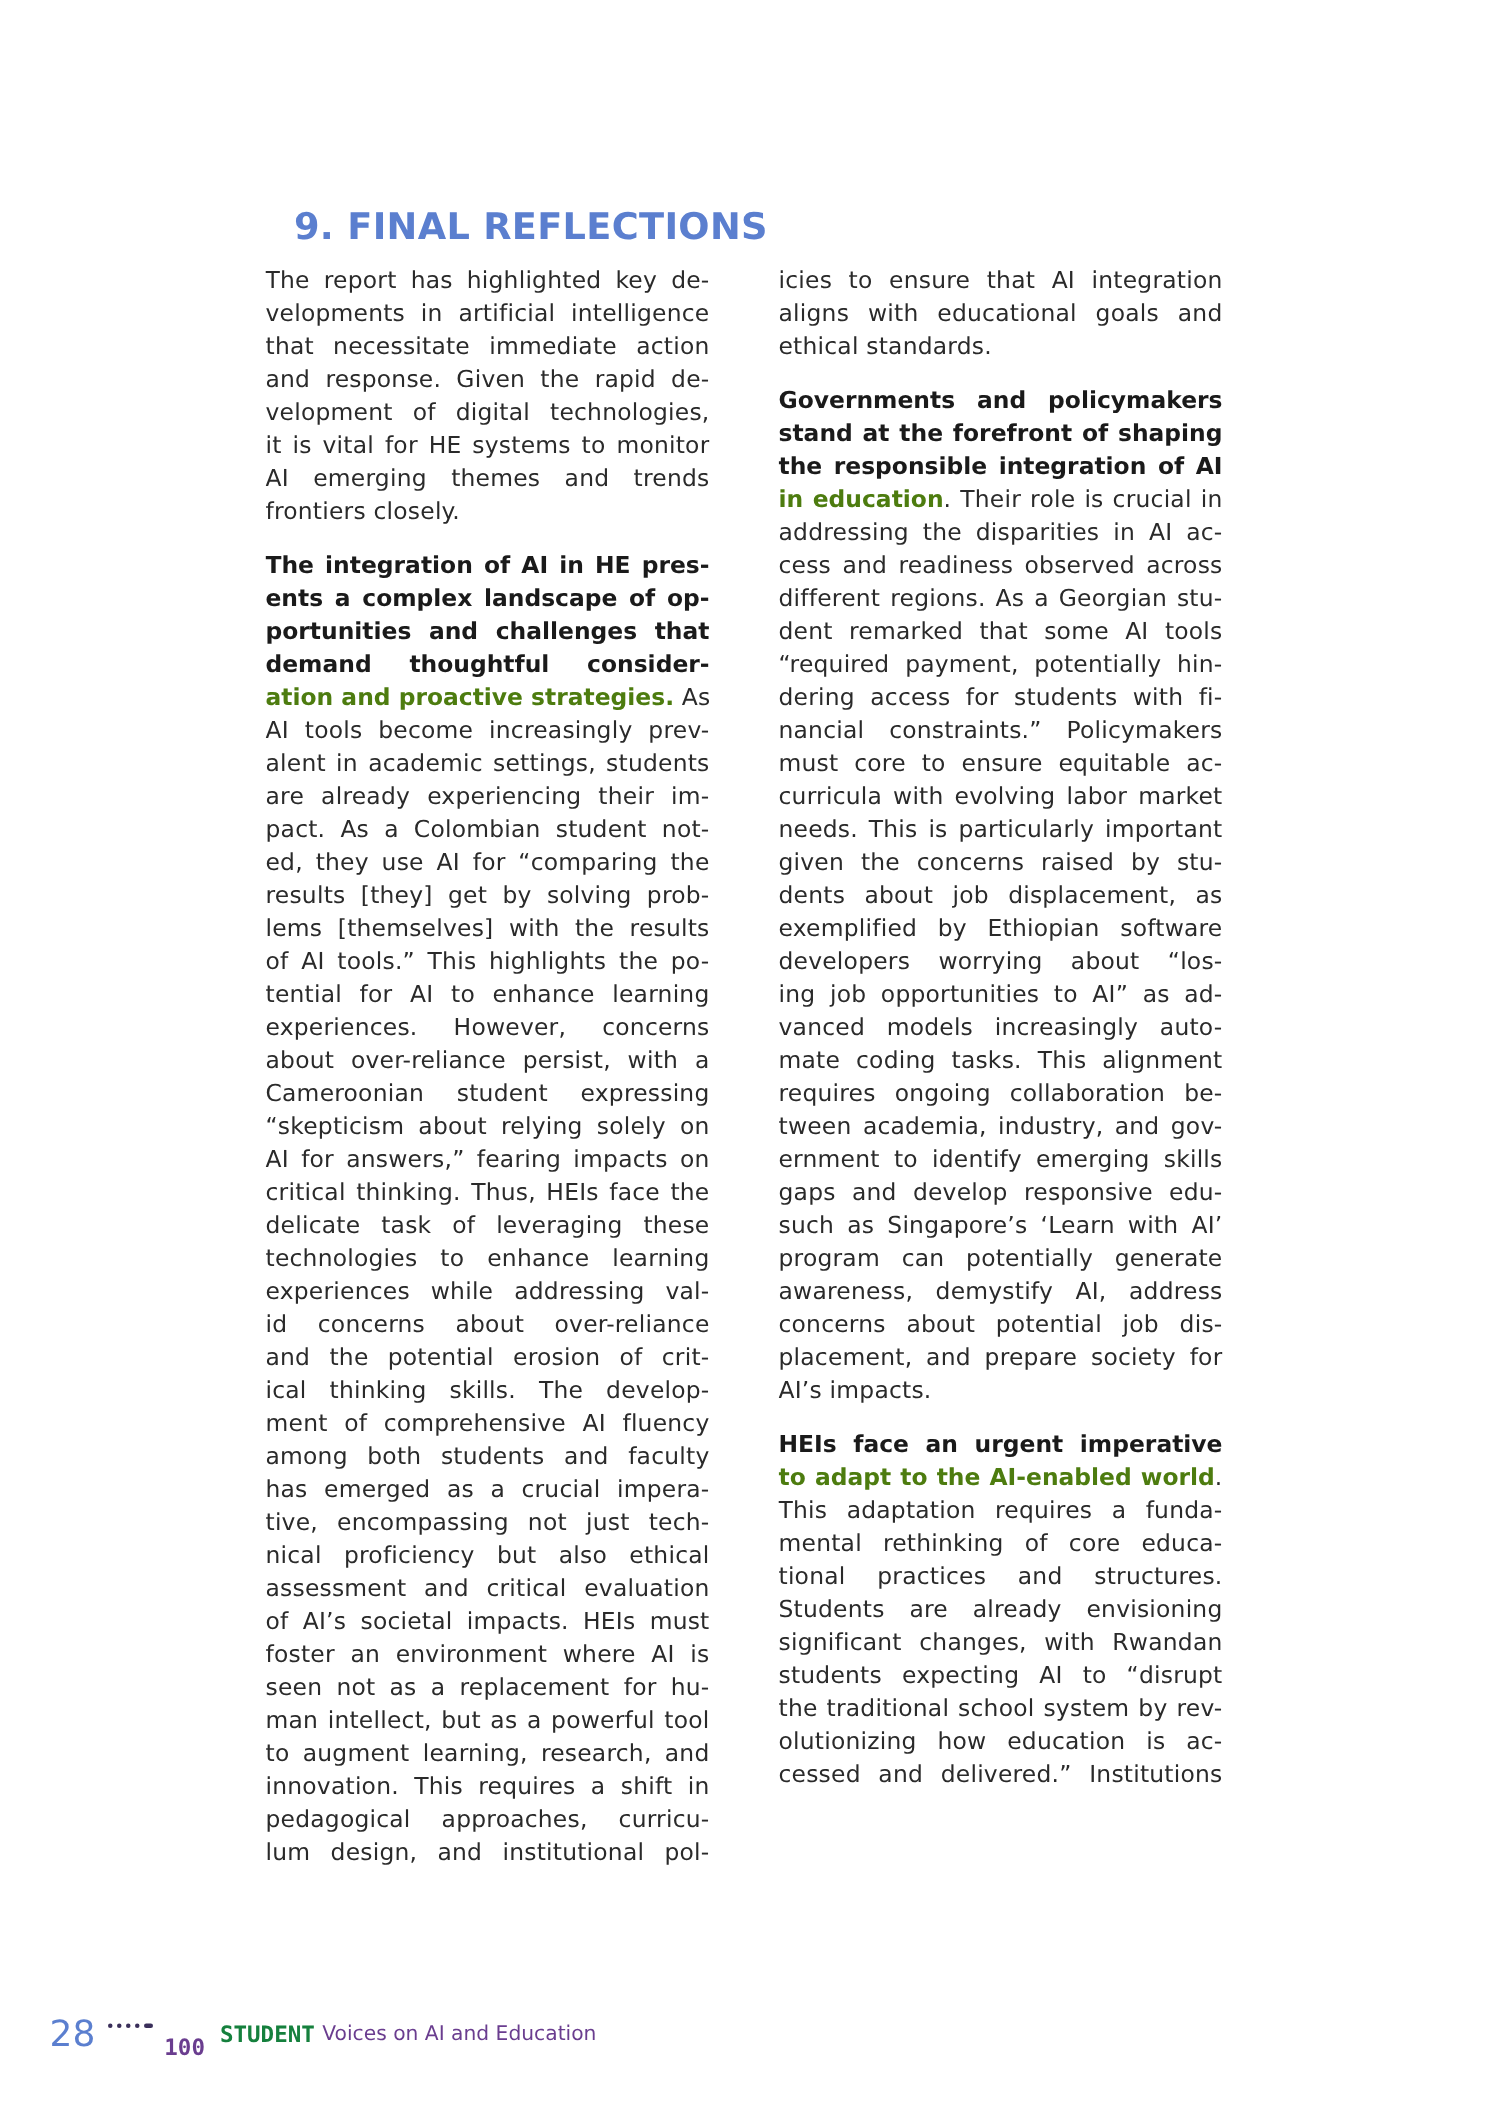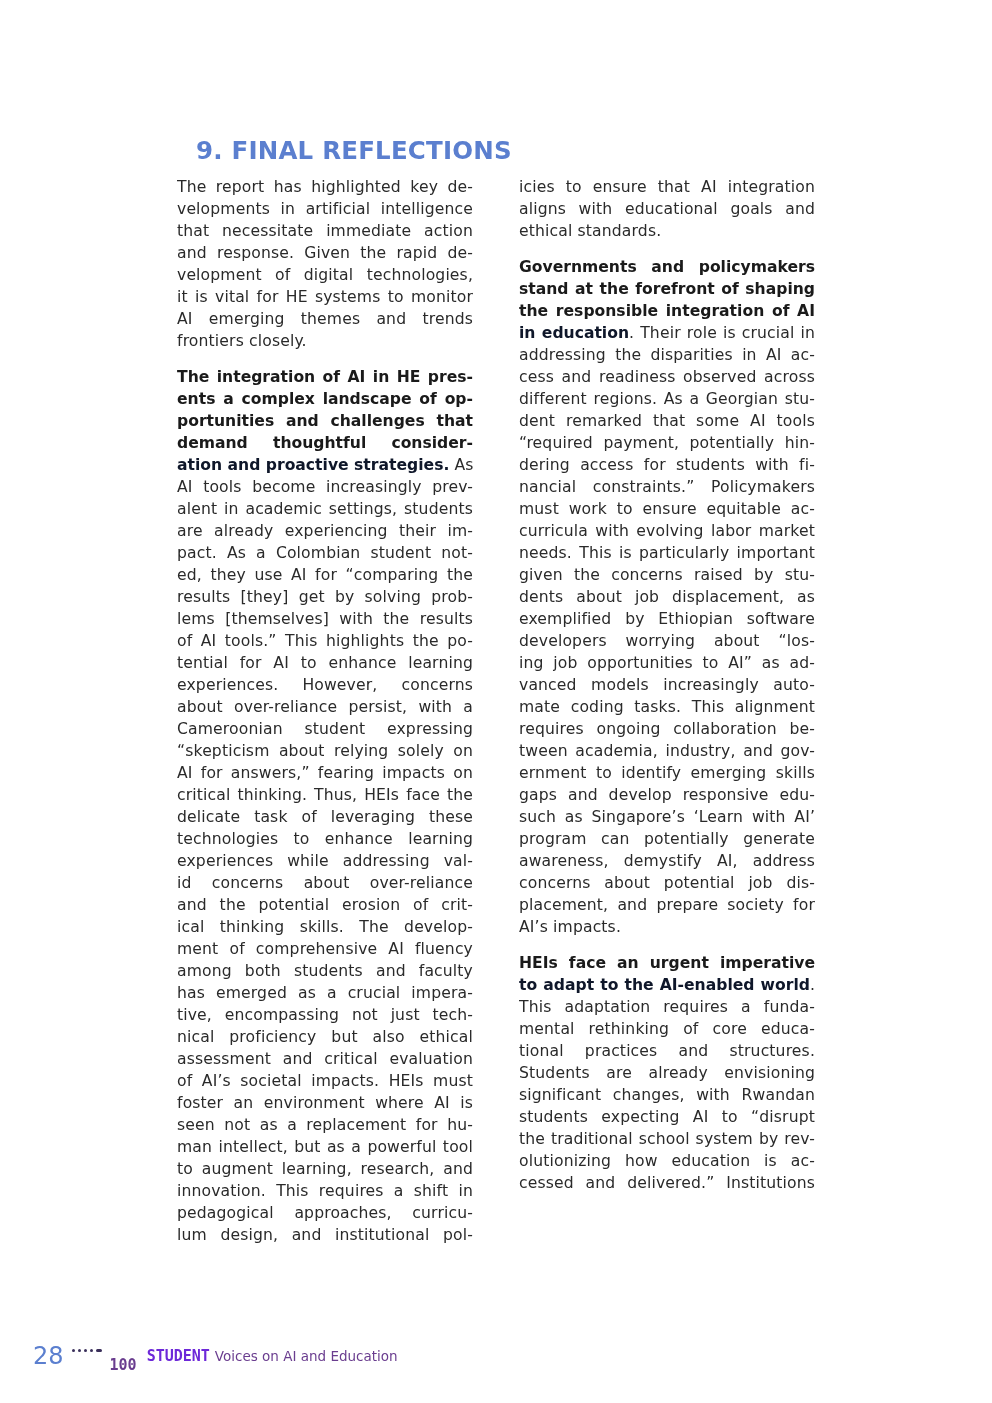--- a/index.html
+++ b/index.html
@@ -45,21 +45,21 @@
       white-space: nowrap;
       text-align: justify;
       text-align-last: justify;
       overflow: hidden;
     }
     .line.last {
       text-align-last: left;
     }
     .line .b {
       font-weight: bold;
-      color: #0f172a;
+      color: #4d7c0f;
       letter-spacing: 0;
     }
     .line.bold-line {
       font-weight: bold;
       color: #1a1a1a;
       letter-spacing: 0;
     }
     .footer {
       position: absolute;
       left: 33px;
@@ -98,21 +98,21 @@
       font-weight: bold;
       font-size: 15px;
       color: #6a3d8f;
       margin-right: 10px;
       margin-top: 19px;
     }
     .footer-student {
       font-family: "DejaVu Sans Mono", monospace;
       font-weight: bold;
       font-size: 15px;
-      color: #6d28d9;
+      color: #15803d;
       margin-right: 5px;
     }
     .footer-subtitle {
       font-family: "DejaVu Sans", sans-serif;
       font-size: 13.5px;
       color: #6a3d8f;
     }
   </style>
 </head>
 <body>
@@ -185,21 +185,21 @@
       <span class="line bold-line">stand at the forefront of shaping</span>
       <span class="line bold-line">the responsible integration of AI</span>
       <span class="line"><span class="b">in education</span><span>. Their role is crucial in</span></span>
       <span class="line">addressing the disparities in AI ac-</span>
       <span class="line">cess and readiness observed across</span>
       <span class="line">different regions. As a Georgian stu-</span>
       <span class="line">dent remarked that some AI tools</span>
       <span class="line">“required payment, potentially hin-</span>
       <span class="line">dering access for students with fi-</span>
       <span class="line">nancial constraints.” Policymakers</span>
-      <span class="line">must work to ensure equitable ac-</span>
+      <span class="line">must core to ensure equitable ac-</span>
       <span class="line">curricula with evolving labor market</span>
       <span class="line">needs. This is particularly important</span>
       <span class="line">given the concerns raised by stu-</span>
       <span class="line">dents about job displacement, as</span>
       <span class="line">exemplified by Ethiopian software</span>
       <span class="line">developers worrying about “los-</span>
       <span class="line">ing job opportunities to AI” as ad-</span>
       <span class="line">vanced models increasingly auto-</span>
       <span class="line">mate coding tasks. This alignment</span>
       <span class="line">requires ongoing collaboration be-</span>

